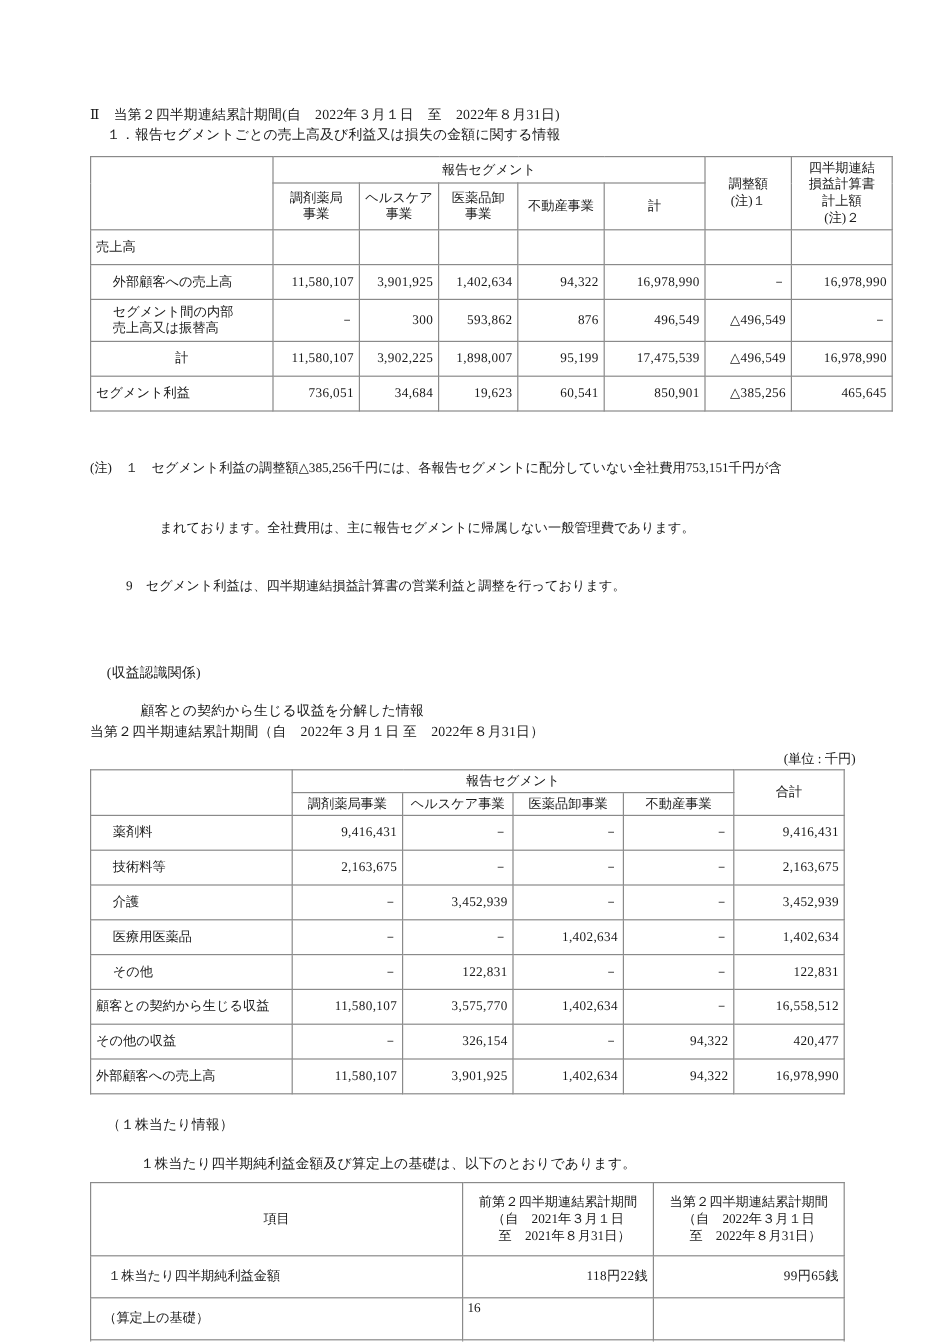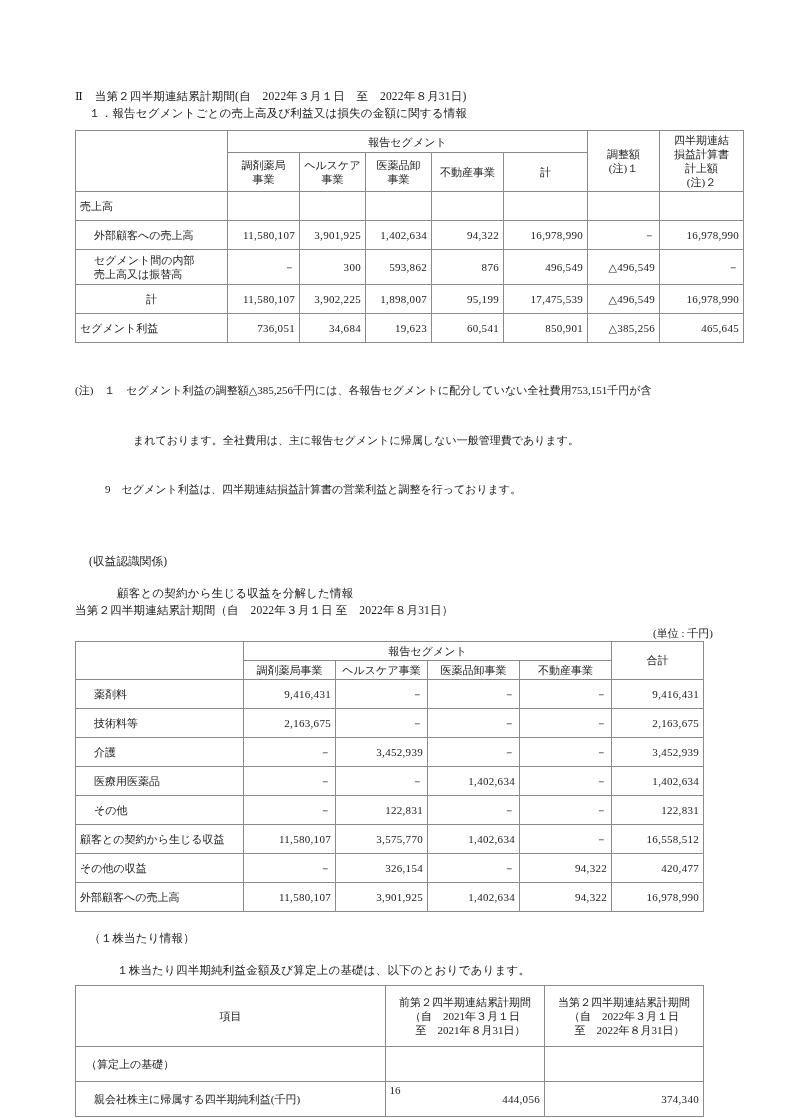--- a/index.html
+++ b/index.html
@@ -352,20 +352,25 @@
           <td class="hdr" style="height:56px">項目</td>
           <td class="hdr">前第２四半期連結累計期間
 （自　2021年３月１日
 　至　2021年８月31日）</td>
           <td class="hdr">当第２四半期連結累計期間
 （自　2022年３月１日
 　至　2022年８月31日）</td>
         </tr>
 
         <tr class="row2">
+          <td class="k l" style="padding-left:14px">１株当たり四半期純利益金額</td>
+          <td class="num">118円22銭</td>
+          <td class="num">99円65銭</td>
+        </tr>
+        <tr class="row2">
           <td class="k l" style="padding-left:10px">（算定上の基礎）</td>
           <td class="num"></td>
           <td class="num"></td>
         </tr>
         <tr class="row2">
           <td class="k l" style="padding-left:18px">親会社株主に帰属する四半期純利益(千円)</td>
           <td class="num">444,056</td>
           <td class="num">374,340</td>
         </tr>
 

